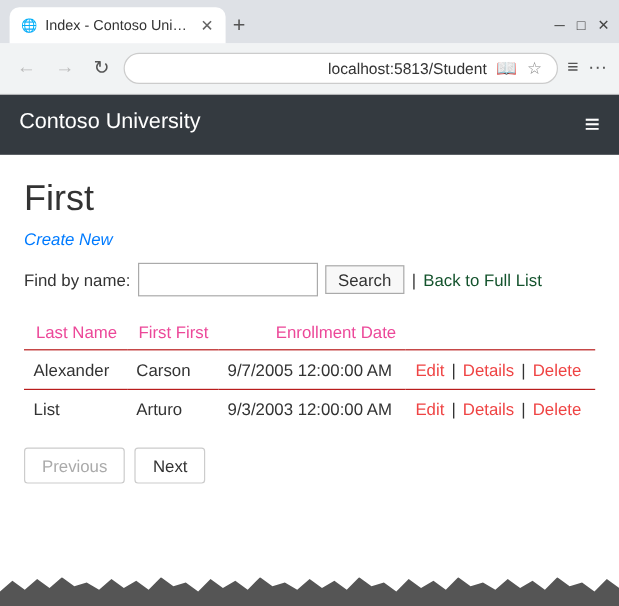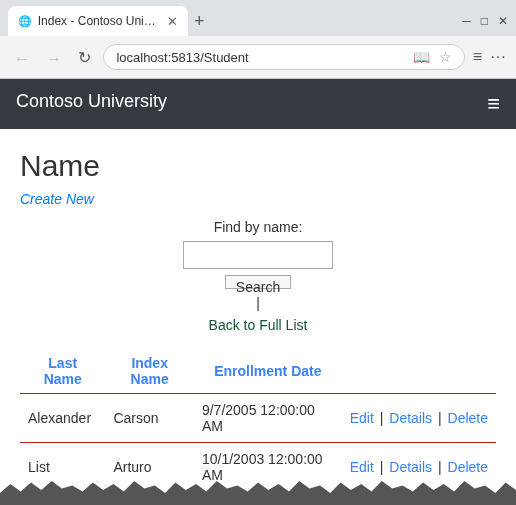--- a/index.html
+++ b/index.html
@@ -12,48 +12,48 @@
     .tab-title { font-size: 12px; white-space: nowrap; overflow: hidden; text-overflow: ellipsis; max-width: 130px; }
     .tab-icon { font-size: 11px; color: #555; }
     .tab-close { font-size: 13px; color: #666; cursor: pointer; margin-left: 4px; }
     .new-tab { background: none; border: none; font-size: 18px; color: #555; cursor: pointer; margin-left: 6px; line-height: 1; }
     .window-controls { margin-left: auto; display: flex; gap: 10px; align-items: center; }
     .win-btn { font-size: 12px; color: #444; cursor: pointer; }
 
     .address-bar { display: flex; align-items: center; padding: 6px 10px; background: #f1f3f4; gap: 8px; height: 42px; }
     .nav-btn { background: none; border: none; font-size: 16px; color: #555; cursor: pointer; padding: 2px 4px; }
     .nav-btn.disabled { color: #bbb; cursor: default; }
-    .url-bar { display: flex; align-items: center; background: #fff; border: 1px solid #ccc; border-radius: 20px; padding: 4px 12px; flex: 1; font-size: 13px; color: #333; gap: 8px; }
+    .url-bar { display: flex; align-items: center; background: #fff; border: 1px solid #ccc; border-radius: 20px; padding: 4px 12px; flex: 1; font-size: 13px; color: #333; gap: 8px; text-align: right; }
     .url-text { flex: 1; font-size: 13px; }
     .url-icon { font-size: 14px; color: #888; }
     .menu-btn { background: none; border: none; font-size: 16px; color: #555; cursor: pointer; }
 
     
     .app-header { background: #343a40; color: #fff; display: flex; align-items: flex-start; justify-content: space-between; padding: 12px 16px; height: 50px; }
     .app-title { font-size: 18px; font-weight: normal; }
     .hamburger { font-size: 22px; cursor: pointer; color: #fff; }
 
     
     .page-content { padding: 20px 20px 16px; }
     .page-heading { font-size: 30px; font-weight: 500; color: #333; margin-bottom: 8px; }
     .create-new-link { color: #007bff; text-decoration: none; font-size: 14px; display: inline-block; margin-bottom: 12px; font-style: italic; }
 
-    .search-bar { display: flex; align-items: center; gap: 6px; margin-bottom: 16px; font-size: 14px; flex-direction: column; }
+    .search-bar { display: flex; align-items: center; gap: 6px; margin-bottom: 16px; font-size: 14px; }
     .search-label { color: #333; }
     .search-input { border: 1px solid #aaa; padding: 3px 6px; font-size: 14px; width: 150px; height: 28px; }
-    .search-btn { border: 1px solid #aaa; background: #f8f8f8; padding: 3px 10px; font-size: 14px; cursor: pointer; height: 14px; color: #333; }
+    .search-btn { border: 1px solid #aaa; background: #f8f8f8; padding: 3px 10px; font-size: 14px; cursor: pointer; height: 24px; color: #333; }
     .separator { color: #333; }
     .back-link { color: #14532d; text-decoration: none; font-size: 14px; }
 
     
     table { width: 100%; border-collapse: collapse; margin-bottom: 16px; }
-    th { text-align: center; padding: 6px 8px; font-weight: bold; color: #3b82f6; border-bottom: none; }
+    th { text-align: right; padding: 6px 8px; font-weight: normal; color: #ec4899; border-bottom: none; }
     td { padding: 8px 8px; border-top: 1px solid #b91c1c; font-size: 14px; color: #333; vertical-align: middle; }
     .action-links { white-space: nowrap; }
-    .action-link { color: #3b82f6; text-decoration: none; font-size: 14px; }
+    .action-link { color: #ef4444; text-decoration: none; font-size: 14px; }
     .action-sep { color: #333; margin: 0 2px; }
 
     
     .pagination { display: flex; gap: 8px; }
     .page-btn { border: 1px solid #ccc; background: #fff; padding: 6px 14px; font-size: 14px; cursor: pointer; color: #333; border-radius: 3px; }
     .page-btn.disabled { color: #aaa; cursor: default; }
 
     
     .bottom-decoration { position: absolute; bottom: 0; left: 0; right: 0; height: 30px; overflow: hidden; }
     .jagged { width: 100%; height: 30px; background: #555; clip-path: polygon(0% 60%, 2% 30%, 4% 55%, 6% 25%, 8% 50%, 10% 20%, 12% 45%, 14% 35%, 16% 55%, 18% 25%, 20% 50%, 22% 30%, 24% 55%, 26% 20%, 28% 45%, 30% 35%, 32% 60%, 34% 25%, 36% 50%, 38% 30%, 40% 55%, 42% 20%, 44% 45%, 46% 35%, 48% 55%, 50% 25%, 52% 50%, 54% 30%, 56% 55%, 58% 20%, 60% 45%, 62% 35%, 64% 60%, 66% 25%, 68% 50%, 70% 30%, 72% 55%, 74% 20%, 76% 45%, 78% 35%, 80% 55%, 82% 25%, 84% 50%, 86% 30%, 88% 55%, 90% 20%, 92% 45%, 94% 35%, 96% 60%, 98% 25%, 100% 50%, 100% 100%, 0% 100%); }
@@ -88,57 +88,57 @@
     <button class="menu-btn">···</button>
   </div>
 </div>
 
 <div class="app-header">
   <span class="app-title">Contoso University</span>
   <span class="hamburger">≡</span>
 </div>
 
 <div class="page-content">
-  <h1 class="page-heading">Name</h1>
+  <h1 class="page-heading">First</h1>
   <a class="create-new-link" href="#">Create New</a>
 
   <div class="search-bar">
     <span class="search-label">Find by name:</span>
     <input class="search-input" type="text" style="">
     <button class="search-btn">Search</button>
     <span class="separator">|</span>
     <a class="back-link" href="#">Back to Full List</a>
   </div>
 
   <table>
     <thead>
       <tr>
         <th>Last Name</th>
-        <th>Index Name</th>
+        <th>First First</th>
         <th>Enrollment Date</th>
         <th></th>
       </tr>
     </thead>
     <tbody id="table-body">
     <tr>
       <td>Alexander</td>
       <td>Carson</td>
       <td>9/7/2005 12:00:00 AM</td>
       <td class="action-links">
         <a class="action-link" href="#">Edit</a>
         <span class="action-sep"> | </span>
         <a class="action-link" href="#">Details</a>
         <span class="action-sep"> | </span>
         <a class="action-link" href="#">Delete</a>
       </td>
     </tr>
         <tr>
       <td>List</td>
       <td>Arturo</td>
-      <td>10/1/2003 12:00:00 AM</td>
+      <td>9/3/2003 12:00:00 AM</td>
       <td class="action-links">
         <a class="action-link" href="#">Edit</a>
         <span class="action-sep"> | </span>
         <a class="action-link" href="#">Details</a>
         <span class="action-sep"> | </span>
         <a class="action-link" href="#">Delete</a>
       </td>
     </tr>
       </tbody>
   </table>

